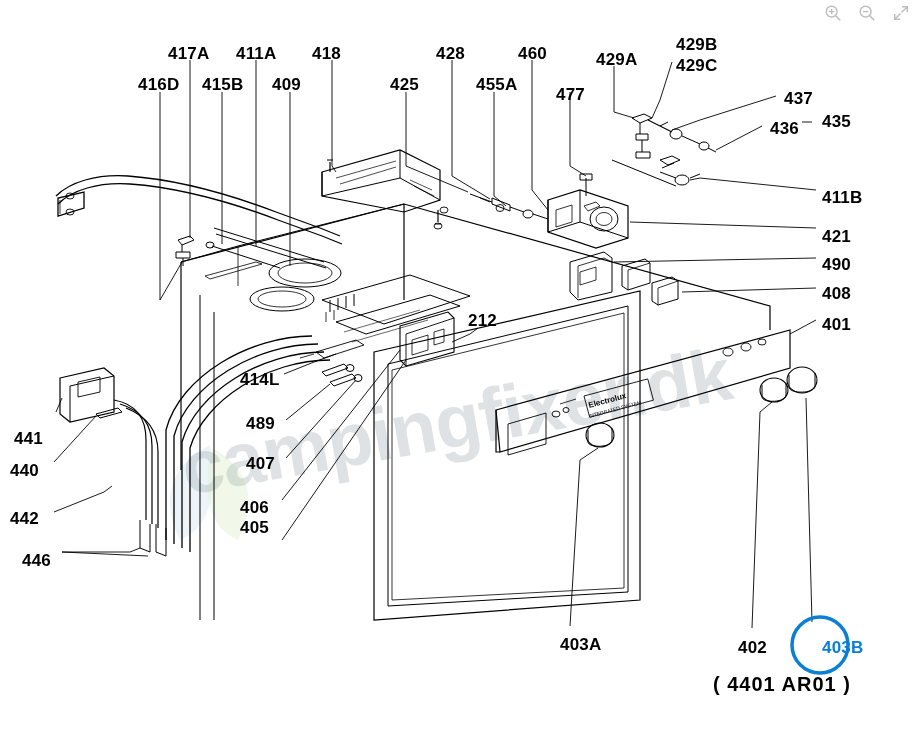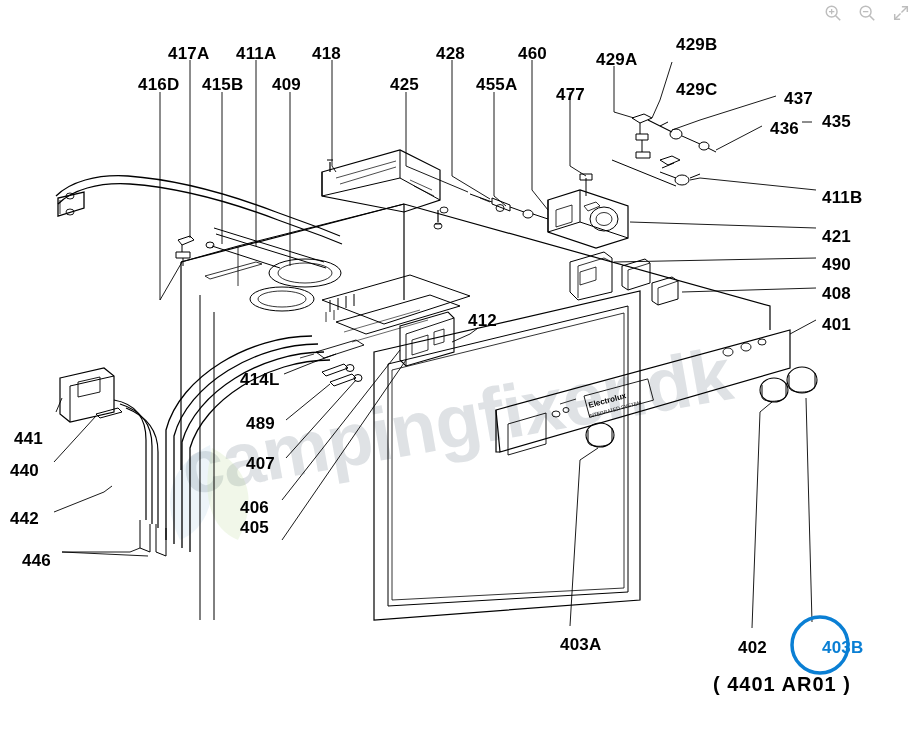--- a/index.html
+++ b/index.html
@@ -333,30 +333,30 @@
   <div class="label" style="left:236px;top:44px;">411A</div>
   <div class="label" style="left:272px;top:75px;">409</div>
   <div class="label" style="left:312px;top:44px;">418</div>
   <div class="label" style="left:390px;top:75px;">425</div>
   <div class="label" style="left:436px;top:44px;">428</div>
   <div class="label" style="left:476px;top:75px;">455A</div>
   <div class="label" style="left:518px;top:44px;">460</div>
   <div class="label" style="left:556px;top:85px;">477</div>
   <div class="label" style="left:596px;top:50px;">429A</div>
   <div class="label" style="left:676px;top:35px;text-align:center;">429B</div>
-  <div class="label" style="left:676px;top:56px;margin-top:24px;">429C</div>
+  <div class="label" style="left:676px;top:56px;">429C</div>
   <div class="label" style="left:784px;top:89px;">437</div>
   <div class="label" style="left:770px;top:119px;">436</div>
   <div class="label" style="left:822px;top:112px;">435</div>
   <div class="label" style="left:822px;top:188px;text-align:center;">411B</div>
   <div class="label" style="left:822px;top:227px;">421</div>
   <div class="label" style="left:822px;top:255px;">490</div>
   <div class="label" style="left:822px;top:284px;">408</div>
   <div class="label" style="left:822px;top:315px;">401</div>
-  <div class="label" style="left:468px;top:311px;">412</div>
+  <div class="label" style="left:468px;top:311px;">212</div>
   <div class="label" style="left:240px;top:370px;">414L</div>
   <div class="label" style="left:246px;top:414px;">489</div>
   <div class="label" style="left:246px;top:454px;">407</div>
   <div class="label" style="left:240px;top:498px;">406</div>
   <div class="label" style="left:240px;top:518px;text-align:right;">405</div>
   <div class="label" style="left:14px;top:410px;margin-top:19px;">441</div>
   <div class="label" style="left:10px;top:461px;">440</div>
   <div class="label" style="left:10px;top:509px;">442</div>
   <div class="label" style="left:22px;top:551px;">446</div>
   <div class="label" style="left:560px;top:635px;">403A</div>

